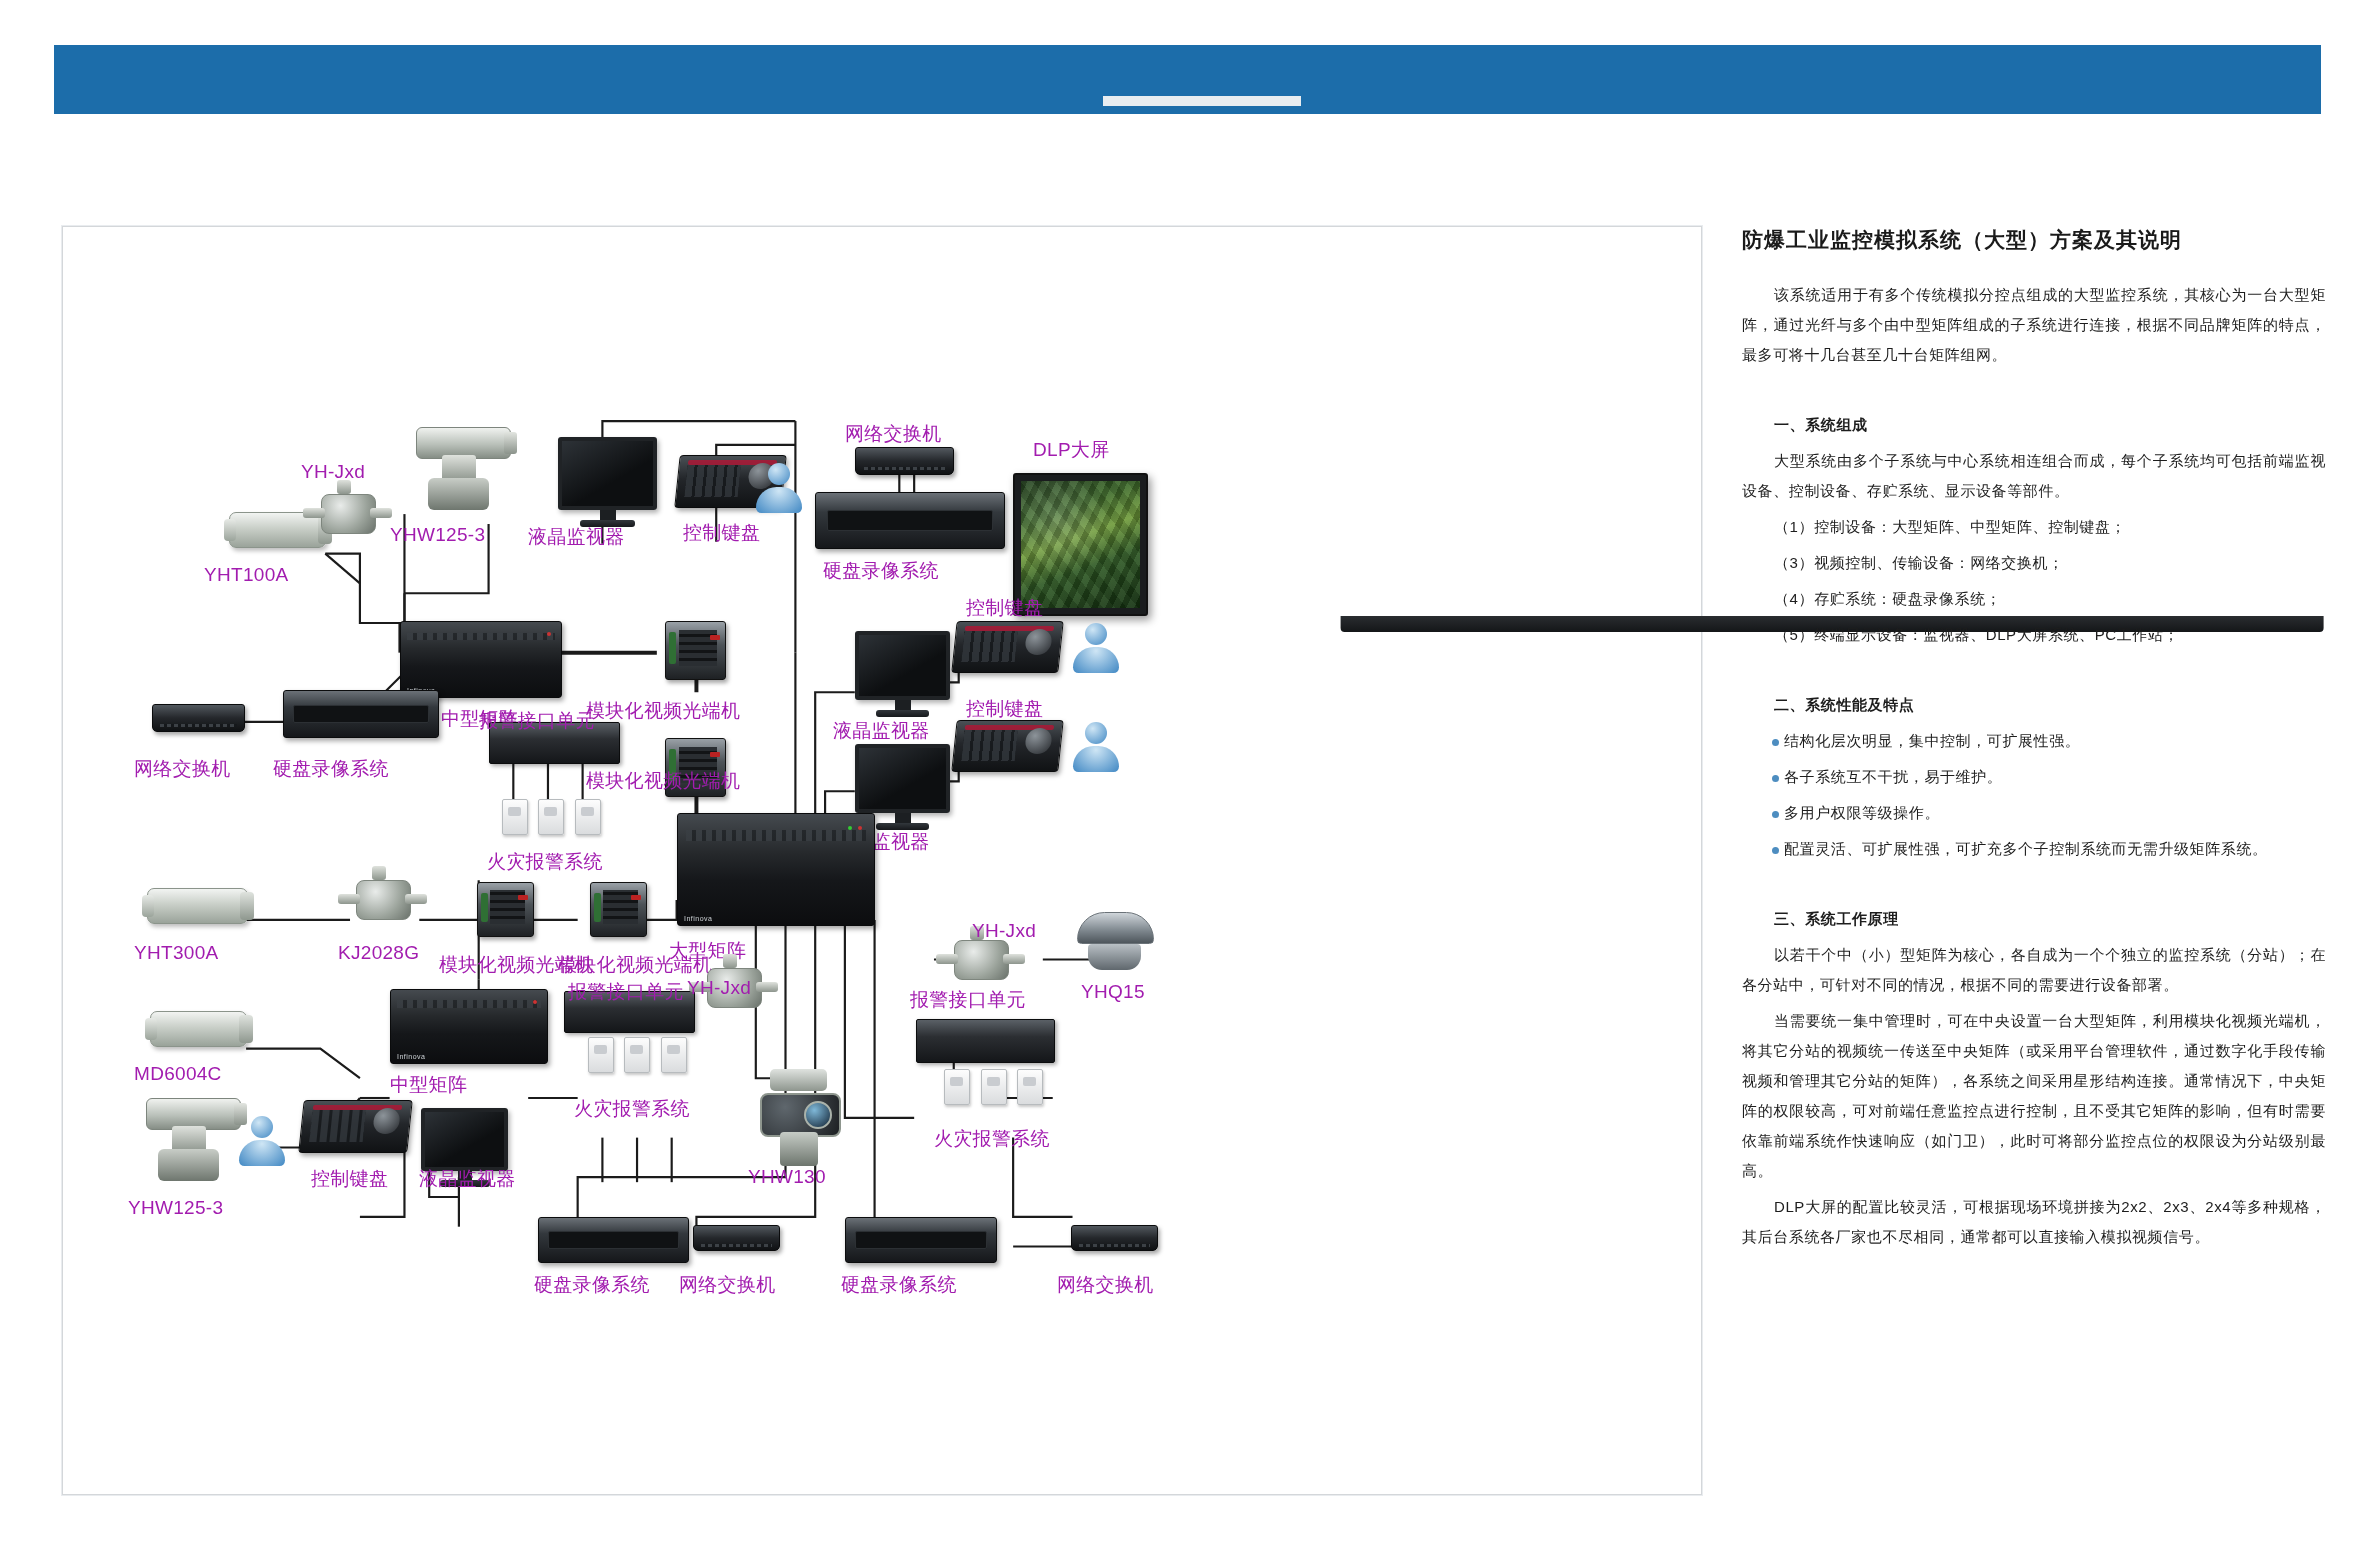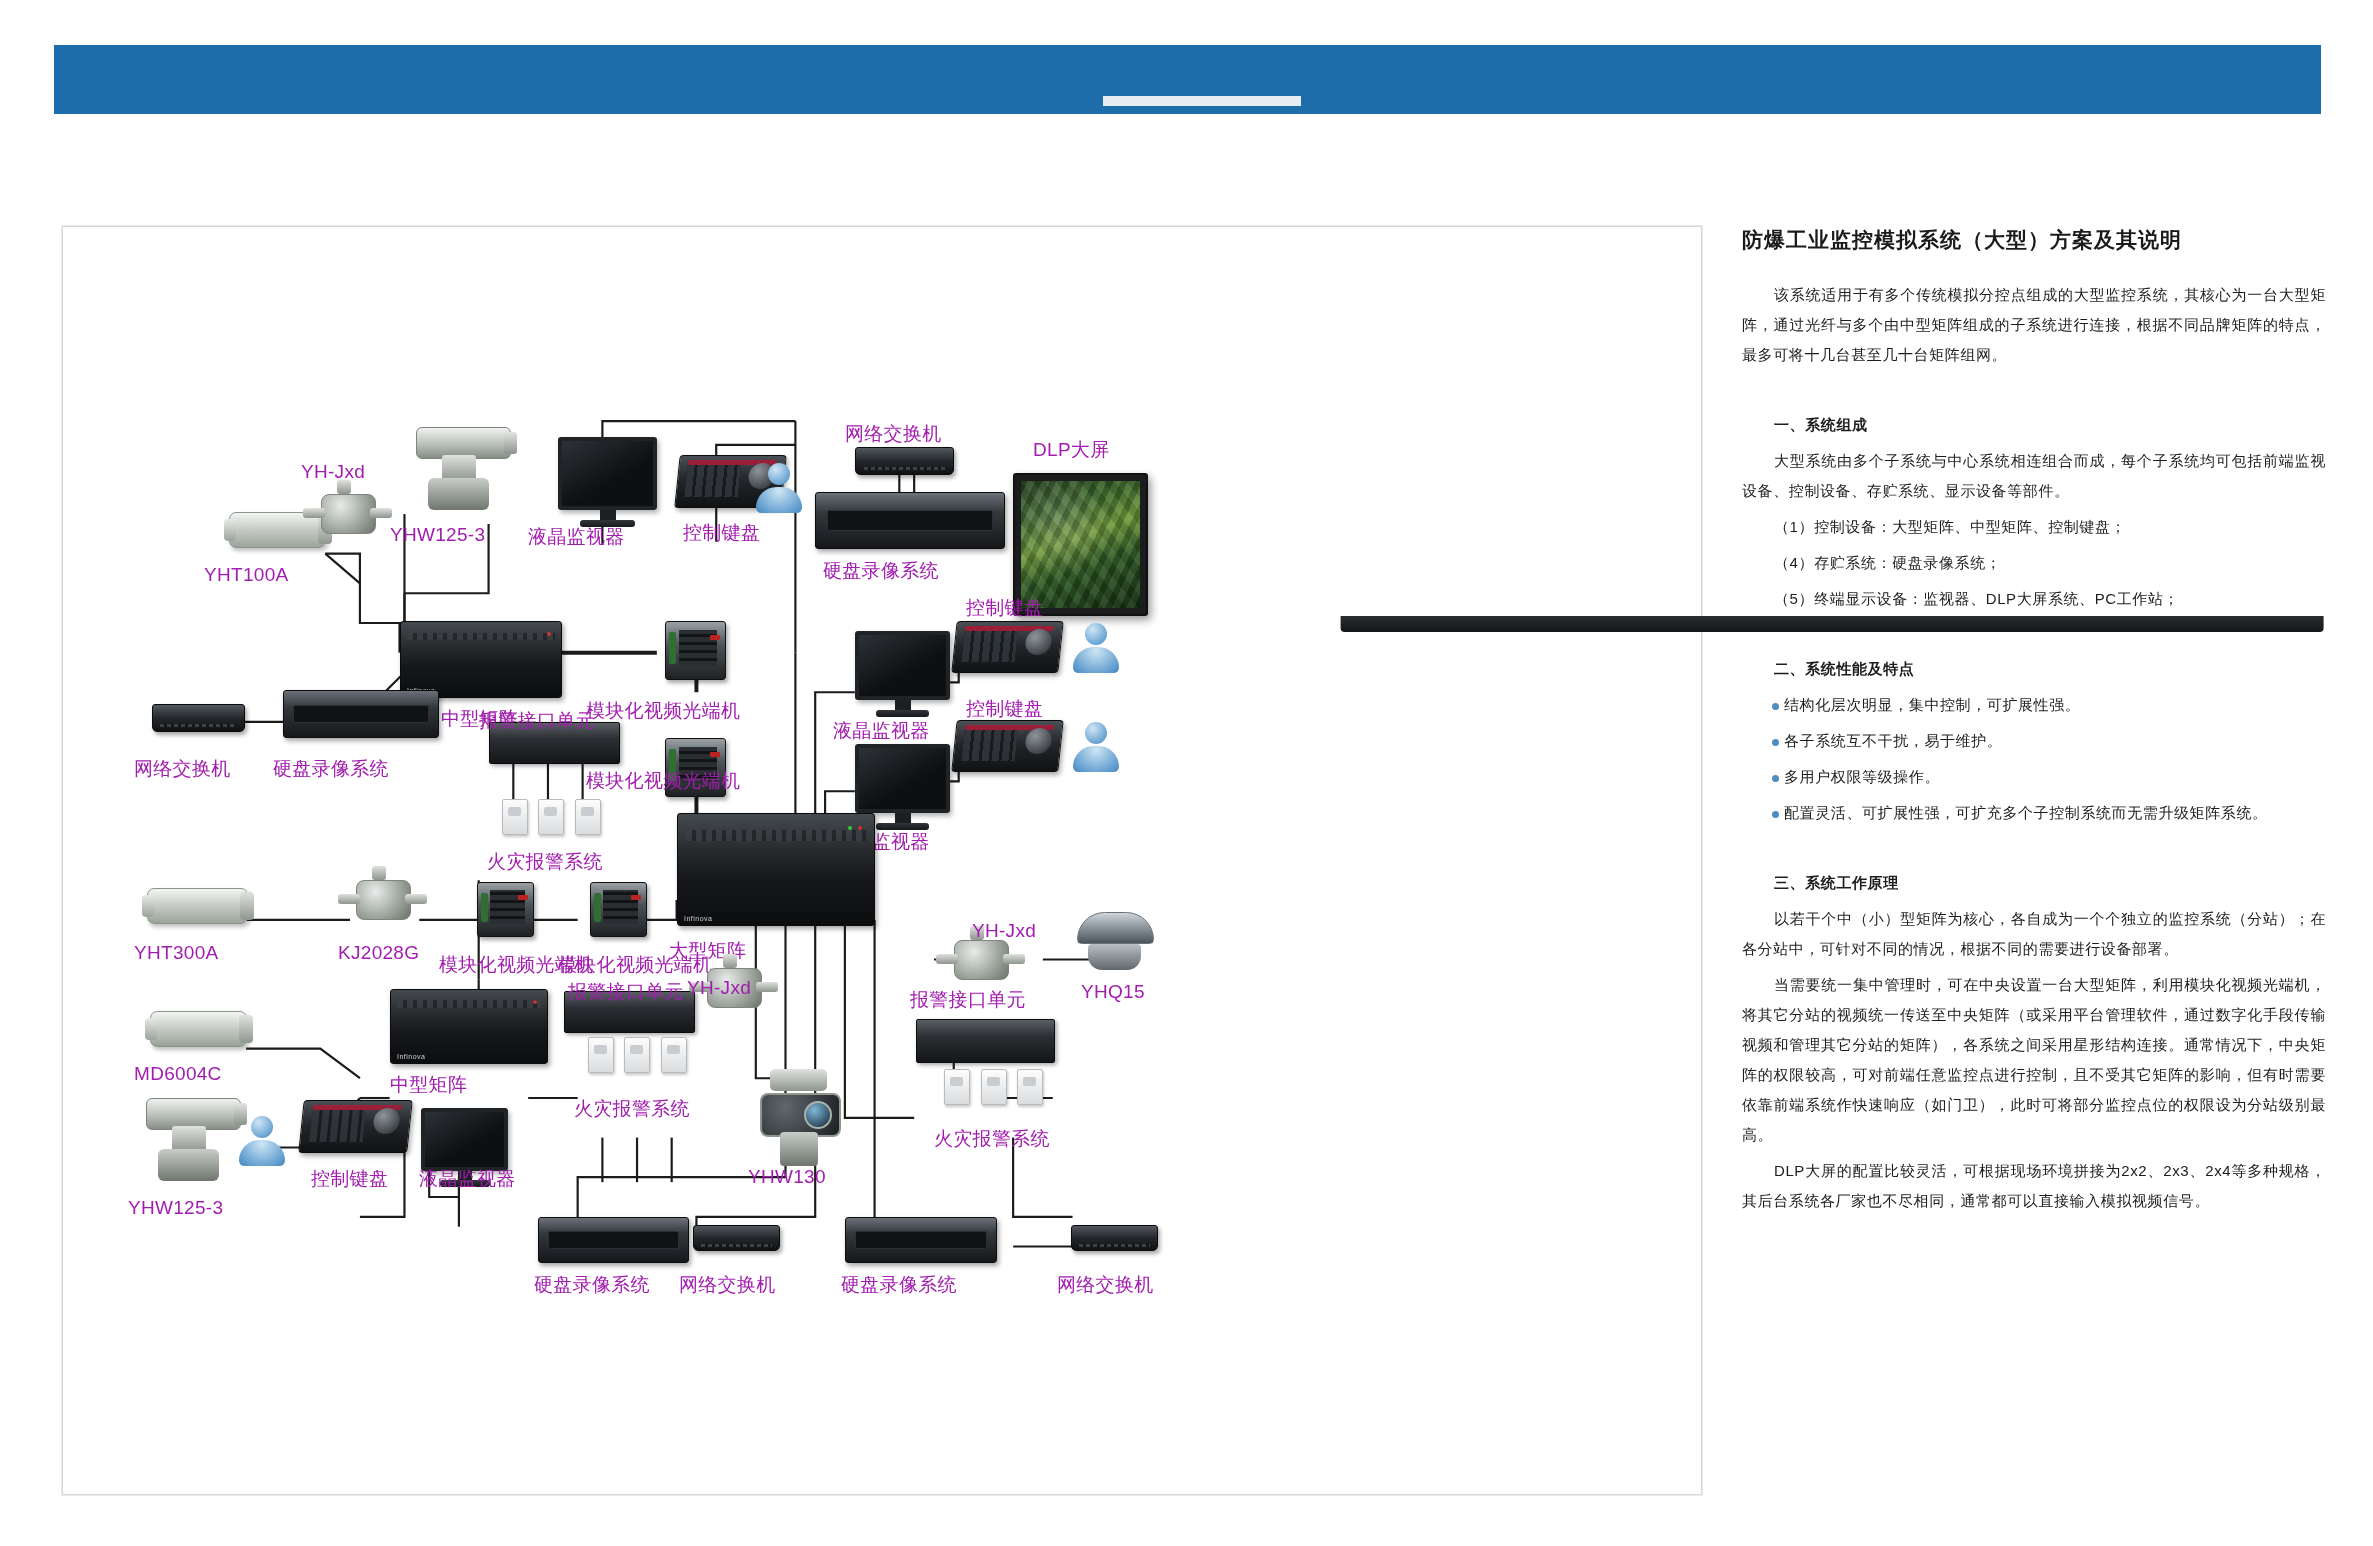--- a/index.html
+++ b/index.html
@@ -657,20 +657,21 @@
 </div>
 
 <div class="text-col">
   <h1>防爆工业监控模拟系统（大型）方案及其说明</h1>
   <p class="ind">该系统适用于有多个传统模拟分控点组成的大型监控系统，其核心为一台大型矩阵，通过光纤与多个由中型矩阵组成的子系统进行连接，根据不同品牌矩阵的特点，最多可将十几台甚至几十台矩阵组网。</p>
 
   <div class="gap"></div>
   <p class="head">一、系统组成</p>
   <p class="ind">大型系统由多个子系统与中心系统相连组合而成，每个子系统均可包括前端监视设备、控制设备、存贮系统、显示设备等部件。</p>
   <p class="sub">（1）控制设备：大型矩阵、中型矩阵、控制键盘；</p>
+  <p class="sub">（3）视频控制、传输设备：网络交换机；</p>
   <p class="sub">（4）存贮系统：硬盘录像系统；</p>
   <p class="sub">（5）终端显示设备：监视器、DLP大屏系统、PC工作站；</p>
 
   <div class="gap"></div>
   <p class="head">二、系统性能及特点</p>
   <p class="bullet">结构化层次明显，集中控制，可扩展性强。</p>
   <p class="bullet">各子系统互不干扰，易于维护。</p>
   <p class="bullet">多用户权限等级操作。</p>
   <p class="bullet">配置灵活、可扩展性强，可扩充多个子控制系统而无需升级矩阵系统。</p>
 

